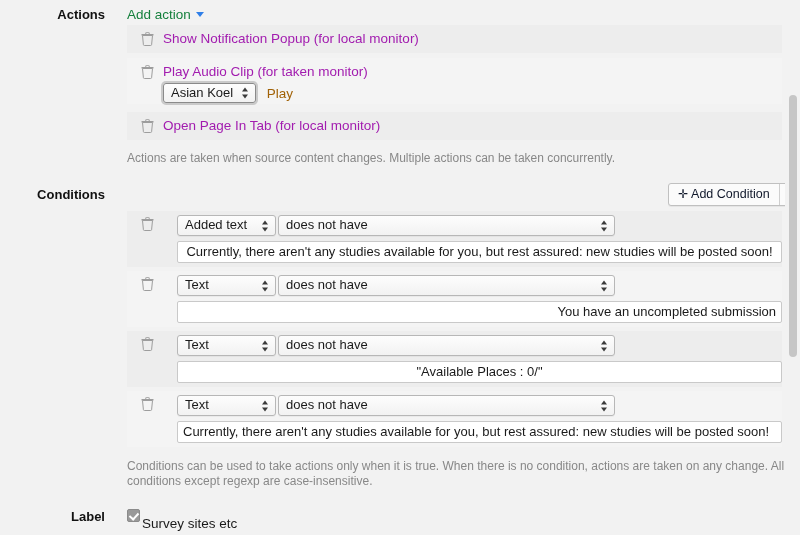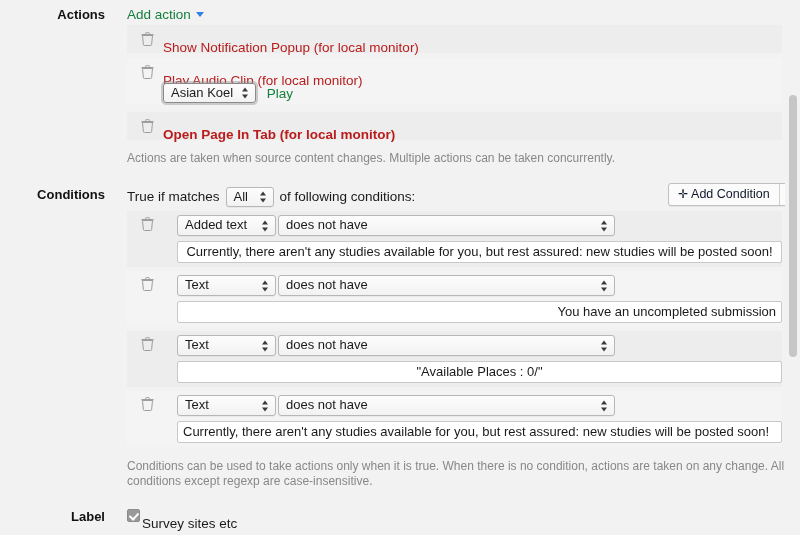--- a/index.html
+++ b/index.html
@@ -54,23 +54,22 @@
   .trash {
     position: absolute;
     width: 13px; height: 14px;
   }
   .trash svg { display: block; }
 
   .action-text {
     position: absolute;
     left: 36px;
     font-size: 13.5px;
-    color: #b91c1c;
-    white-space: nowrap;
-    margin-top: 9px;
+    color: #a21caf;
+    white-space: nowrap;
   }
 
   
   .msel {
     position: relative;
     display: inline-block;
     height: 20px;
     background: linear-gradient(#fdfdfd, #f2f2f2);
     border: 1px solid #b7b7b7;
     border-radius: 3px;
@@ -101,21 +100,21 @@
   .msel .arrows i.up { top: 1px; border-bottom: 4px solid #3a3a3a; }
   .msel .arrows i.dn { bottom: 1px; border-top: 4px solid #3a3a3a; }
 
   
   .msel.focused {
     border: 1px solid #8a8a8a;
     box-shadow: 0 0 0 2px rgba(150,150,150,0.45);
   }
 
   .playlink {
-    color: #15803d;
+    color: #a16207;
     font-size: 13.5px;
     cursor: pointer;
     vertical-align: middle;
     margin-left: 7px;
   }
 
   .helptext {
     position: absolute;
     left: 127px;
     font-size: 12px;
@@ -253,54 +252,48 @@
   </div>
 
   <div class="action-row plain" style="top:58px;height:46px;">
     <div class="trash" style="left:14px;top:7px;">
       <svg width="13" height="14" viewBox="0 0 13 14">
         <path d="M1.5 3.5 h10 l-0.9 9.2 a1 1 0 0 1 -1 0.8 h-6.2 a1 1 0 0 1 -1 -0.8 z" fill="none" stroke="#9d9d9d" stroke-width="1"></path>
         <rect x="0.5" y="2" width="12" height="1.5" fill="#9d9d9d"></rect>
         <path d="M4.8 2 v-1 a0.7 0.7 0 0 1 0.7 -0.7 h2 a0.7 0.7 0 0 1 0.7 0.7 v1" fill="none" stroke="#9d9d9d" stroke-width="1"></path>
       </svg>
     </div>
-    <div class="action-text" style="top:6px;">Play Audio Clip (for local monitor)</div>
+    <div class="action-text" style="top:6px;">Play Audio Clip (for taken monitor)</div>
     <div style="position:absolute;left:36px;top:25px;">
       <span class="msel focused" style="width:93px;">
         <span class="txt">Asian Koel</span>
         <span class="arrows">
             <i class="up"></i>
             <i class="dn"></i>
           </span>
       </span>
       <span class="playlink">Play</span>
     </div>
   </div>
 
   <div class="action-row alt" style="top:112px;height:28px;">
     <div class="trash" style="left:14px;top:7px;">
       <svg width="13" height="14" viewBox="0 0 13 14">
         <path d="M1.5 3.5 h10 l-0.9 9.2 a1 1 0 0 1 -1 0.8 h-6.2 a1 1 0 0 1 -1 -0.8 z" fill="none" stroke="#9d9d9d" stroke-width="1"></path>
         <rect x="0.5" y="2" width="12" height="1.5" fill="#9d9d9d"></rect>
         <path d="M4.8 2 v-1 a0.7 0.7 0 0 1 0.7 -0.7 h2 a0.7 0.7 0 0 1 0.7 0.7 v1" fill="none" stroke="#9d9d9d" stroke-width="1"></path>
       </svg>
     </div>
-    <div class="action-text" style="top:6px;font-weight:bold;">Open Page In Tab (for local monitor)</div>
+    <div class="action-text" style="top:6px;">Open Page In Tab (for local monitor)</div>
   </div>
 
   <div class="helptext" style="top:151px;">Actions are taken when source content changes. Multiple actions can be taken concurrently.</div>
 
   <div class="section-label" style="top:187px;">Conditions</div>
 
-  <div class="truerow" style="top:187px;">
-    <span>True if matches</span><span class="msel" style="width:48px;"><span class="txt">All</span><span class="arrows">
-          <i class="up"></i>
-          <i class="dn"></i>
-        </span></span><span>of following conditions:</span>
-  </div>
 
   <div class="addcond">
     <div class="main">
       <span class="plus">✛</span><span>Add Condition</span>
     </div>
     <div class="split">
         <i></i>
       </div>
   </div>
 

